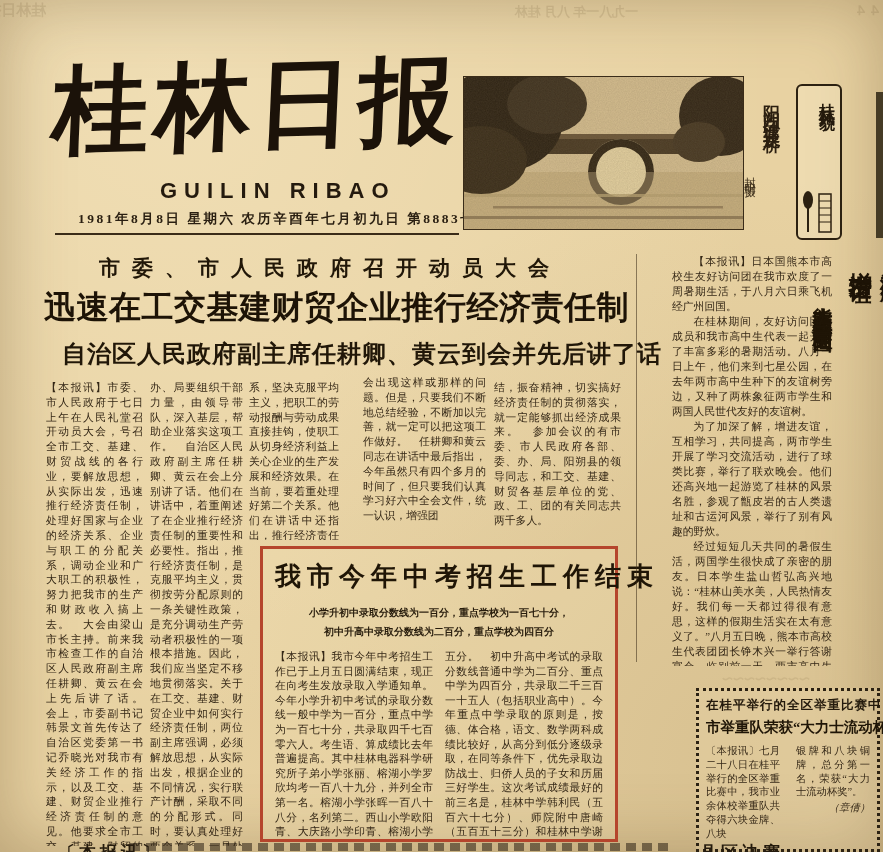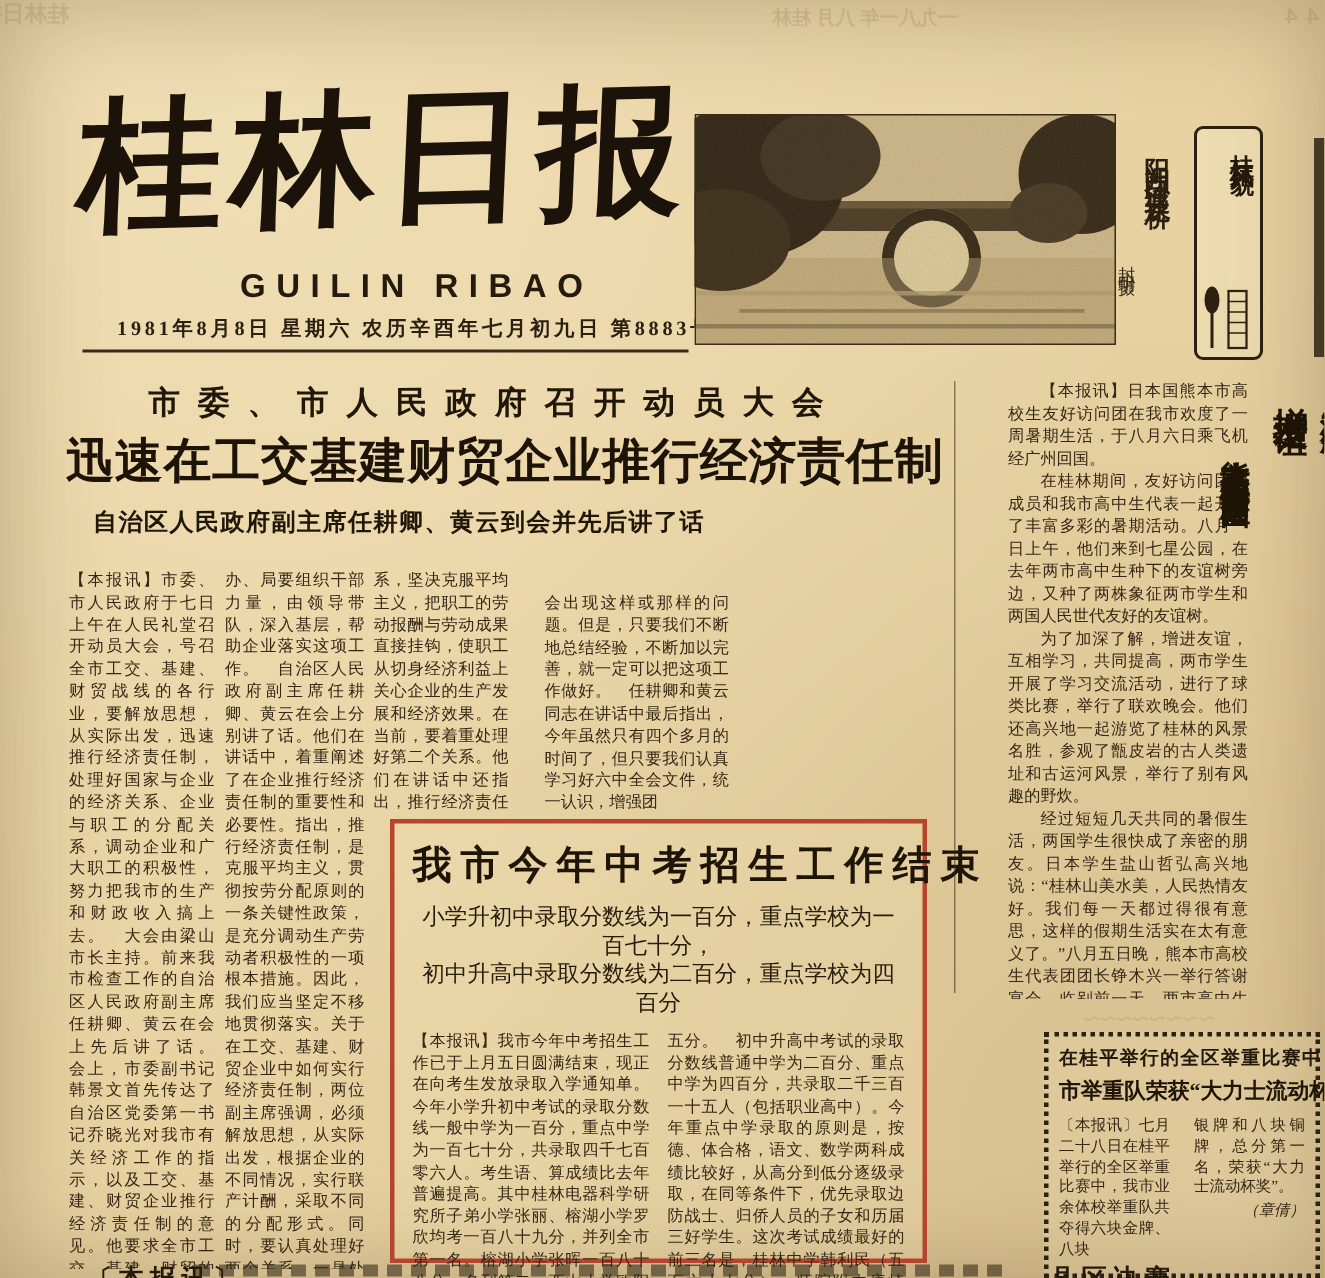--- a/index.html
+++ b/index.html
@@ -70,44 +70,44 @@
     font-size:21px;font-weight:900;letter-spacing:12px;color:#211708;
     white-space:nowrap;
   }
   .headline{
     left:44px;top:286px;width:578px;text-align:center;
     font-size:32px;font-weight:900;letter-spacing:0.5px;color:#1d1306;
     white-space:nowrap;
   }
   .subhead{
     left:62px;top:338px;width:400px;text-align:center;
-    font-size:16px;font-weight:900;letter-spacing:1px;color:#211708;
+    font-size:24px;font-weight:900;letter-spacing:1px;color:#211708;
     white-space:nowrap;
   }
   .bodycol{
     font-size:10.8px;line-height:14.8px;text-align:justify;
     overflow:hidden;color:#342716;
   }
   .col1{left:46px;top:380px;width:97px;height:466px;}
   .col2{left:150px;top:380px;width:93px;height:466px;}
   .col3{left:249px;top:380px;width:90px;height:160px;}
-  .col4{left:363px;top:395px;width:123px;height:160px;}
+  .col4{left:363px;top:375px;width:123px;height:160px;}
   .col5{left:494px;top:380px;width:127px;height:160px;}
   
   .exam-box{
     left:260px;top:546px;width:358px;height:296px;
     border:3px solid #b5452c;
     background:rgba(244,226,183,.25);
     box-sizing:border-box;padding:8px 12px 6px 12px;
   }
   .exam-title{
     font-size:26px;font-weight:900;letter-spacing:6px;
     color:#1f1506;white-space:nowrap;margin-top:2px;
   }
-  .exam-decks{margin-top:9px;text-align:center;font-size:15px;font-weight:400;color:#271c0c;line-height:19px;}
+  .exam-decks{margin-top:9px;text-align:center;font-size:10px;font-weight:700;color:#271c0c;line-height:19px;}
   .exam-body{display:flex;gap:12px;margin-top:8px;}
   .exam-col{width:160px;height:192px;font-size:10.8px;line-height:14.6px;text-align:justify;overflow:hidden;color:#342716;}
   
   .vert-rule{left:636px;top:254px;width:1px;height:408px;background:rgba(58,43,24,.55);}
   .kumamoto{left:672px;top:254px;width:160px;height:412px;overflow:hidden;}
   .kumamoto p{margin:0;text-indent:2em;font-size:10.8px;line-height:15px;text-align:justify;color:#342716;}
   .kuma-headline{
     left:810px;top:290px;height:348px;
     writing-mode:vertical-rl;text-orientation:upright;
     font-size:20px;font-weight:900;letter-spacing:2px;color:#1f1506;
@@ -213,20 +213,21 @@
   <div class="abs scan-bar"></div>
 
   <div class="abs kicker">市委、市人民政府召开动员大会</div>
   <div class="abs headline">迅速在工交基建财贸企业推行经济责任制</div>
   <div class="abs subhead">自治区人民政府副主席任耕卿、黄云到会并先后讲了话</div>
 
   <div class="abs bodycol col1">【本报讯】市委、市人民政府于七日上午在人民礼堂召开动员大会，号召全市工交、基建、财贸战线的各行业，要解放思想，从实际出发，迅速推行经济责任制，处理好国家与企业的经济关系、企业与职工的分配关系，调动企业和广大职工的积极性，努力把我市的生产和财政收入搞上去。　大会由梁山市长主持。前来我市检查工作的自治区人民政府副主席任耕卿、黄云在会上先后讲了话。　会上，市委副书记韩景文首先传达了自治区党委第一书记乔晓光对我市有关经济工作的指示，以及工交、基建、财贸企业推行经济责任制的意见。他要求全市工交、基建、财贸的广大职工，要立即行动，分秒必争，把经济责任制搞起来；市委、市人民政府各部、委、</div>
   <div class="abs bodycol col2">办、局要组织干部力量，由领导带队，深入基层，帮助企业落实这项工作。　自治区人民政府副主席任耕卿、黄云在会上分别讲了话。他们在讲话中，着重阐述了在企业推行经济责任制的重要性和必要性。指出，推行经济责任制，是克服平均主义，贯彻按劳分配原则的一条关键性政策，是充分调动生产劳动者积极性的一项根本措施。因此，我们应当坚定不移地贯彻落实。关于在工交、基建、财贸企业中如何实行经济责任制，两位副主席强调，必须解放思想，从实际出发，根据企业的不同情况，实行联产计酬，采取不同的分配形式。同时，要认真处理好两个关系。一是处理好国家和企业的经济关系，用包干办法解决统得过死和“吃大锅饭”的问题，给企业必要的经营管理自主权。二是处理好企业内部的分配关</div>
   <div class="abs bodycol col3">系，坚决克服平均主义，把职工的劳动报酬与劳动成果直接挂钩，使职工从切身经济利益上关心企业的生产发展和经济效果。在当前，要着重处理好第二个关系。他们在讲话中还指出，推行经济责任制，是经济工作的一项重大改革，在执行中，可能</div>
   <div class="abs bodycol col4">会出现这样或那样的问题。但是，只要我们不断地总结经验，不断加以完善，就一定可以把这项工作做好。　任耕卿和黄云同志在讲话中最后指出，今年虽然只有四个多月的时间了，但只要我们认真学习好六中全会文件，统一认识，增强团</div>
+  <div class="abs bodycol col5">结，振奋精神，切实搞好经济责任制的贯彻落实，就一定能够抓出经济成果来。　参加会议的有市委、市人民政府各部、委、办、局、阳朔县的领导同志，和工交、基建、财贸各基层单位的党、政、工、团的有关同志共两千多人。</div>
 
   <div class="abs exam-box">
     <div class="exam-title">我市今年中考招生工作结束</div>
     <div class="exam-decks">
       <div>小学升初中录取分数线为一百分，重点学校为一百七十分，</div>
       <div>初中升高中录取分数线为二百分，重点学校为四百分</div>
     </div>
     <div class="exam-body">
       <div class="exam-col">【本报讯】我市今年中考招生工作已于上月五日圆满结束，现正在向考生发放录取入学通知单。　今年小学升初中考试的录取分数线一般中学为一百分，重点中学为一百七十分，共录取四千七百零六人。考生语、算成绩比去年普遍提高。其中桂林电器科学研究所子弟小学张丽、榕湖小学罗欣均考一百八十九分，并列全市第一名。榕湖小学张晖一百八十八分，名列第二。西山小学欧阳青、大庆路小学印青、榕湖小学邹波成绩均为一百八十</div>
       <div class="exam-col">五分。　初中升高中考试的录取分数线普通中学为二百分、重点中学为四百分，共录取二千三百一十五人（包括职业高中）。今年重点中学录取的原则是，按德、体合格，语文、数学两科成绩比较好，从高分到低分逐级录取，在同等条件下，优先录取边防战士、归侨人员的子女和历届三好学生。这次考试成绩最好的前三名是，桂林中学韩利民（五百六十七分）、师院附中唐崎（五百五十三分）和桂林中学谢元炜（五百五十二分）。</div>

